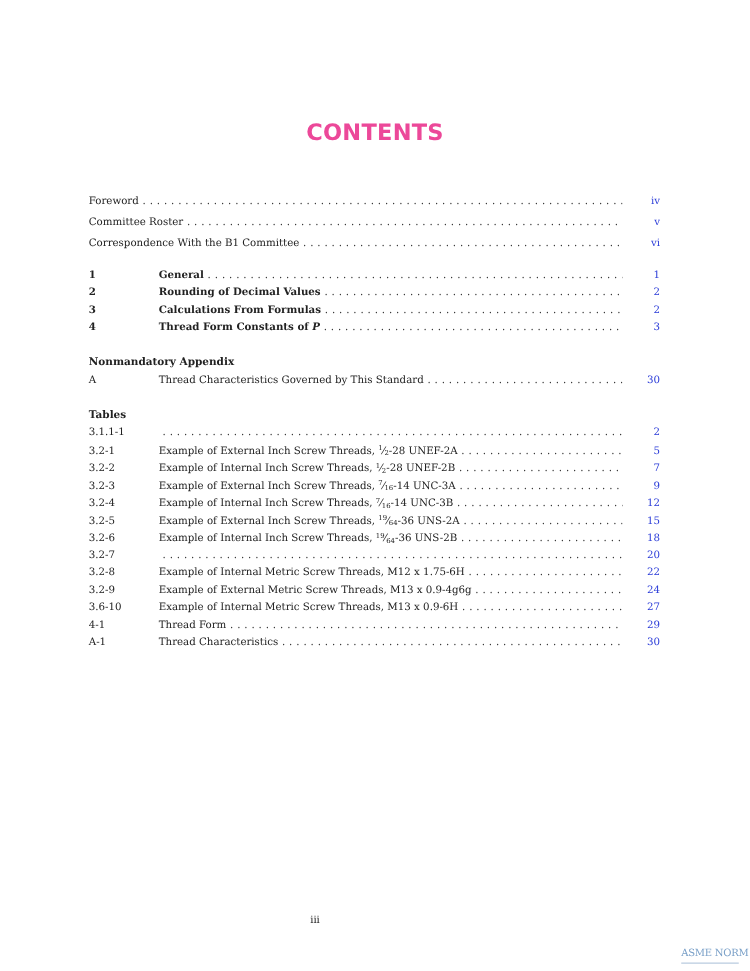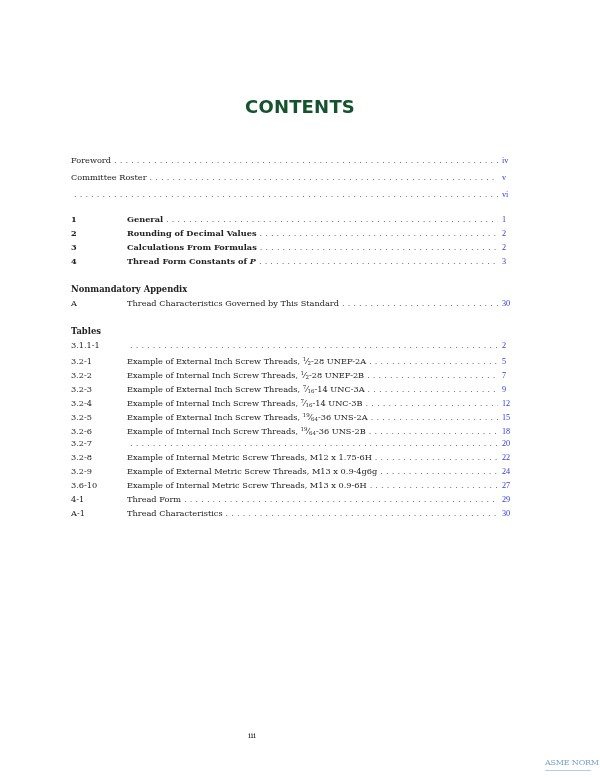--- a/index.html
+++ b/index.html
@@ -1,27 +1,27 @@
 <!DOCTYPE html>
 <html><head>
 <meta charset="utf-8">
 <style>
   html, body { margin:0; padding:0; background:#fff; }
   body { width:600px; height:777px; position:relative; overflow:hidden;
          font-family:"DejaVu Serif", serif; color:#222; }
   .title { position:absolute; top:96px; left:0; width:600px; text-align:center;
            font-family:"DejaVu Sans", sans-serif; font-weight:bold; font-size:18px;
-           letter-spacing:0.2px; color:#14532d; }
+           letter-spacing:0.2px; color:#ec4899; }
   .row { position:absolute; left:71px; width:457px; height:13px; font-size:8.2px; line-height:13px;
          display:flex; align-items:baseline; white-space:nowrap; }
   .num { width:56px; flex:none; }
   .label { flex:none; }
   .dots { flex:1; overflow:hidden; margin:0 4px 0 3px; letter-spacing:2.6px; color:#333; }
   .dots::before { content:". . . . . . . . . . . . . . . . . . . . . . . . . . . . . . . . . . . . . . . . . . . . . . . . . . . . . . . . . . . . . . . . . . . . . . . . . . . . . . . . . . . . . . . . . . . . . . . . . ."; letter-spacing:0; word-spacing:0.5px; }
-  .page { width:26px; flex:none; text-align:left; color:#2a3bd8;font-family:Liberation Serif, serif; }
+  .page { width:26px; flex:none; text-align:right; color:#2a3bd8; }
   .bold { font-weight:bold; }
   .heading { position:absolute; left:71px; font-size:8.4px; font-weight:bold;text-align:center; }
   .pagefoot { position:absolute; top:731px; left:0; width:504px; text-align:center; font-size:8px; }
   .logo { position:absolute; left:545px; top:758px; font-family:"DejaVu Serif", serif; font-size:8px;
           color:#7aa0c8; letter-spacing:-0.2px; }
   .logo small { display:block; font-size:2px; height:3px; border-bottom:1px solid #b9cbe0; width:46px; }
   sup.f { font-size:5.5px; vertical-align:3px; }
   sub.f { font-size:5.5px; vertical-align:-1px; }
 </style>
 </head>
@@ -33,20 +33,21 @@
   <span class="label">Foreword</span>
   <span class="dots"></span>
   <span class="page">iv</span>
 </div>
 <div class="row" style="top:171px">
   <span class="label">Committee Roster</span>
   <span class="dots"></span>
   <span class="page">v</span>
 </div>
 <div class="row" style="top:188px">
+  <span class="label">Correspondence With the B1 Committee</span>
   <span class="dots"></span>
   <span class="page">vi</span>
 </div>
 
 <div class="row bold" style="top:213px">
   <span class="num">1</span>
   <span class="label">General</span>
   <span class="dots" style="font-weight:normal"></span>
   <span class="page" style="font-weight:normal">1</span>
 </div>

